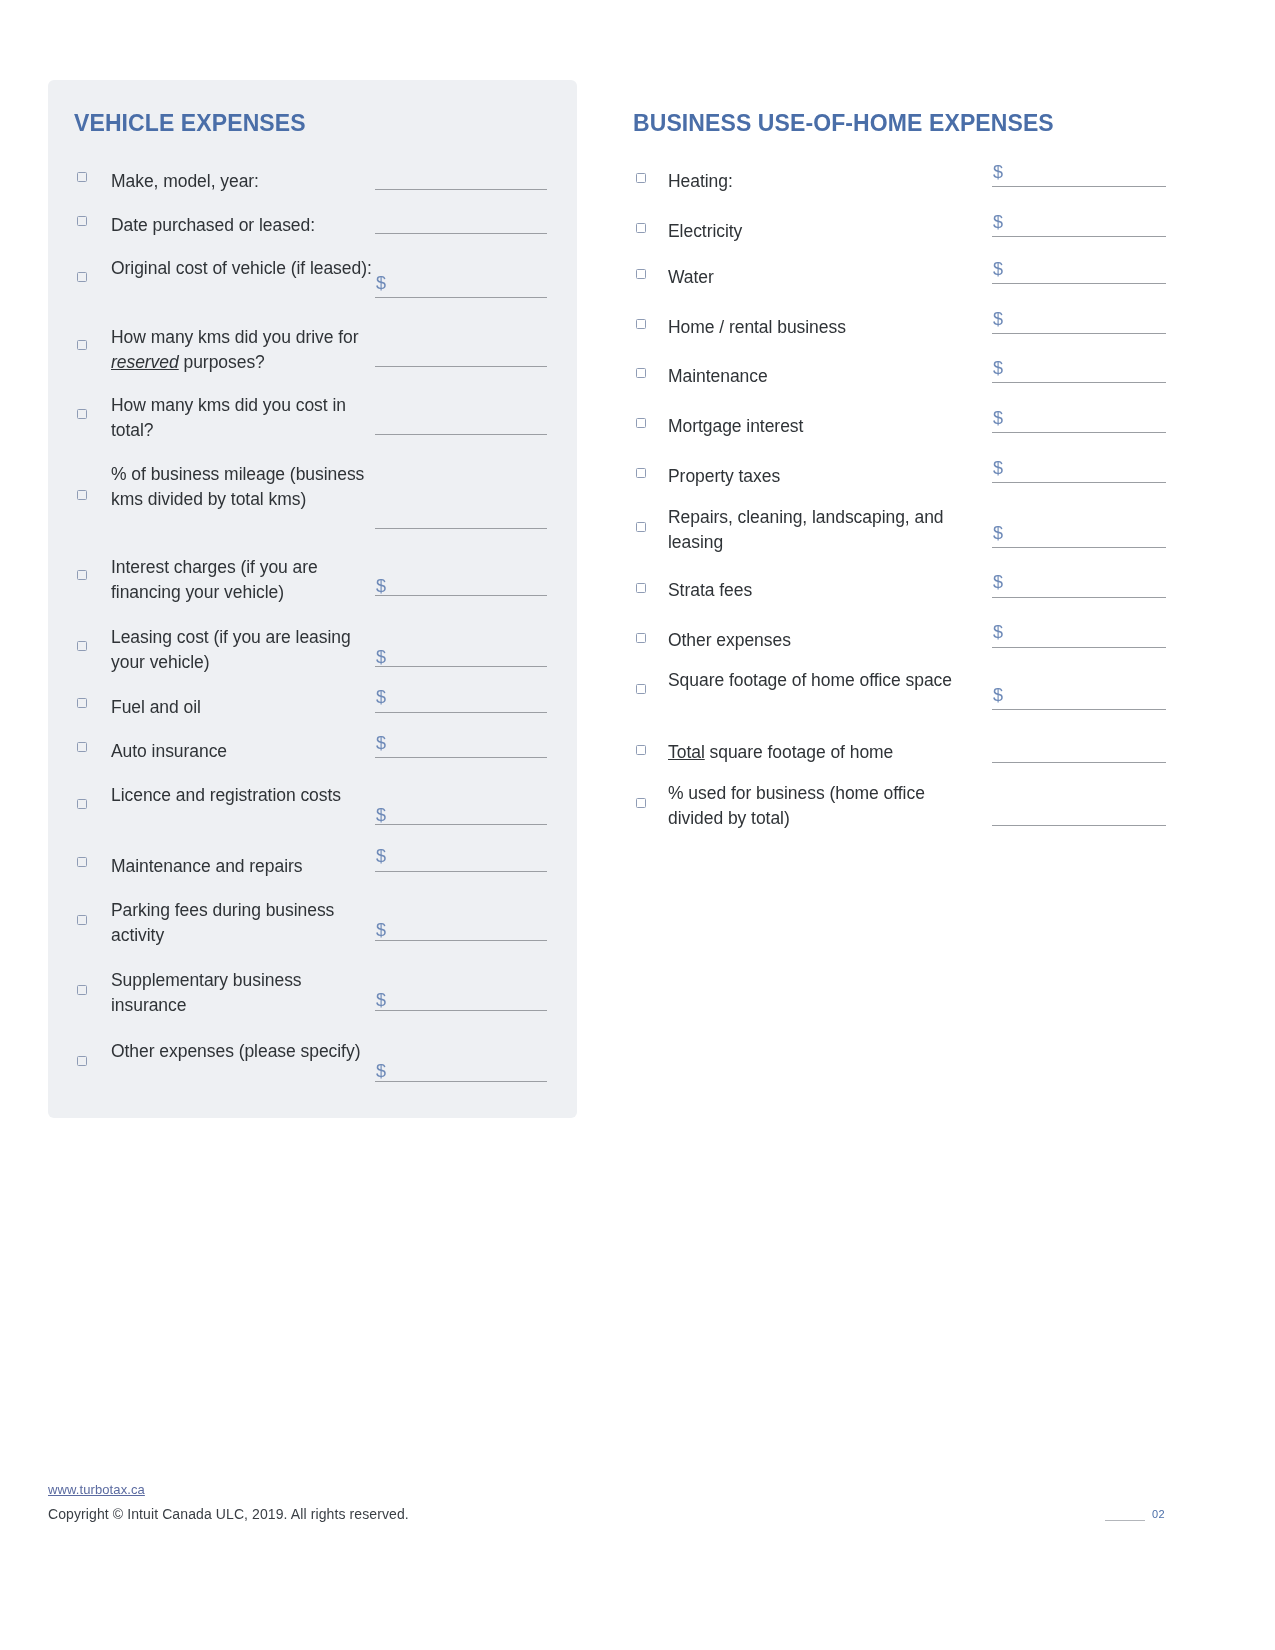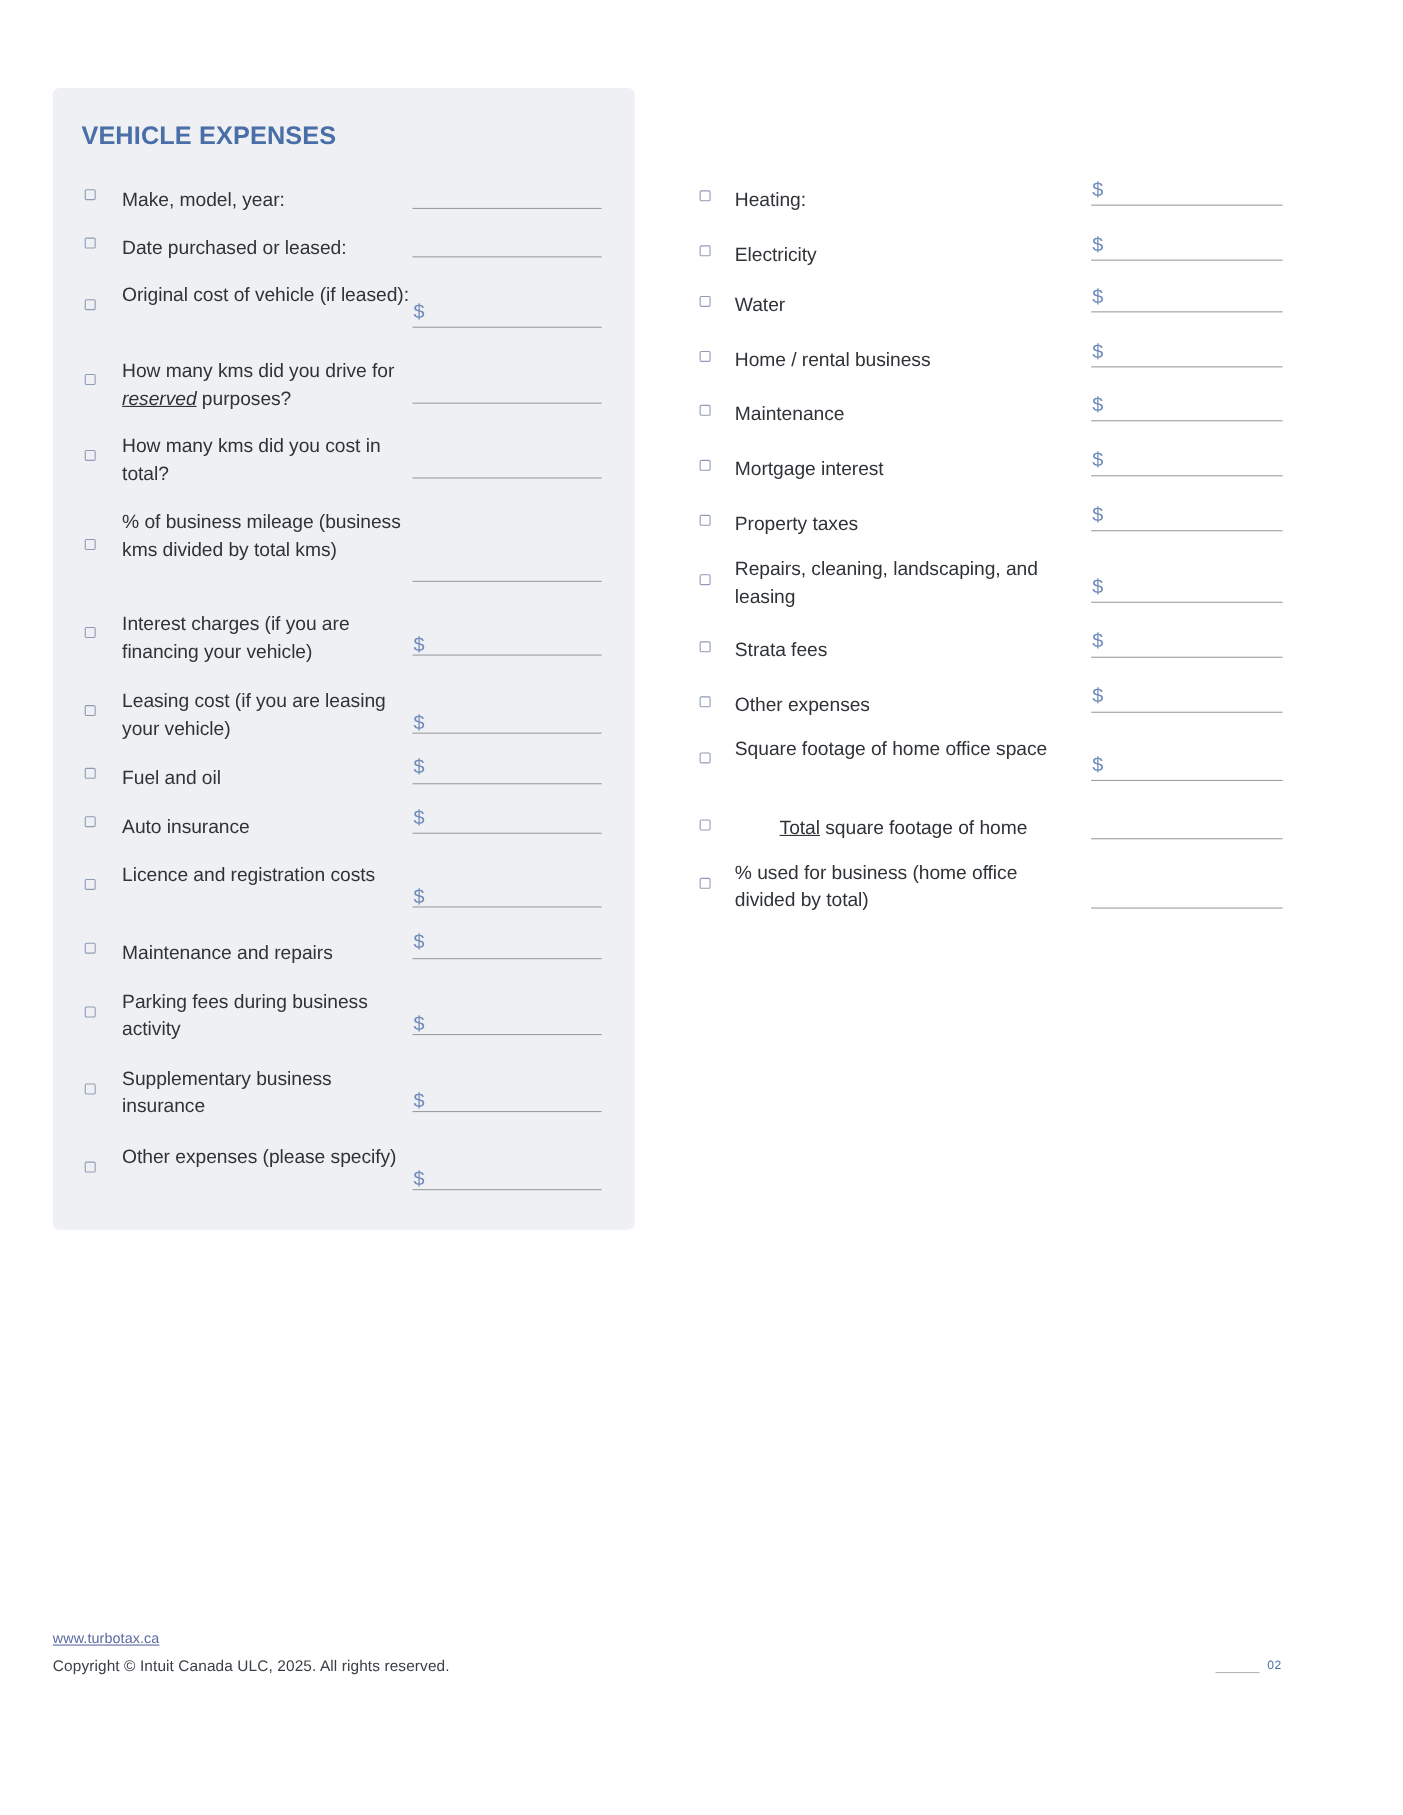--- a/index.html
+++ b/index.html
@@ -129,20 +129,21 @@
 </style>
 </head>
 <body>
 
 <div class="page">
 
   <div class="card"></div>
 
   <div class="section-title" id="vehicle-title">VEHICLE EXPENSES</div>
 
+  <div class="section-title" id="home-title">BUSINESS USE-OF-HOME EXPENSES</div>
 
   <div class="col" id="vehicle-col">
       <div class="checkbox" style="left: 77px; top: 172px;"></div>
       <div class="label" style="left: 111px; top: 169px; width: 262px;">Make, model, year:</div>
       <div class="rule" style="left: 375px; top: 189px; width: 172px;"></div>
       <div class="checkbox" style="left: 77px; top: 216px;"></div>
       <div class="label" style="left: 111px; top: 213px; width: 262px;">Date purchased or leased:</div>
       <div class="rule" style="left: 375px; top: 233px; width: 172px;"></div>
       <div class="checkbox" style="left: 77px; top: 272px;"></div>
       <div class="label" style="left: 111px; top: 256px; width: 262px;">Original cost of vehicle (if leased):</div>
@@ -233,28 +234,28 @@
       <div class="rule" style="left: 992px; top: 597px; width: 174px;"></div>
       <div class="checkbox" style="left: 636px; top: 633px;"></div>
       <div class="label" style="left: 668px; top: 628px; width: 300px;">Other expenses</div>
       <div class="dollar" style="left: 993px; top: 623px;">$</div>
       <div class="rule" style="left: 992px; top: 647px; width: 174px;"></div>
       <div class="checkbox" style="left: 636px; top: 684px;"></div>
       <div class="label" style="left: 668px; top: 668px; width: 300px;">Square footage of home office space</div>
       <div class="dollar" style="left: 993px; top: 686px;">$</div>
       <div class="rule" style="left: 992px; top: 709px; width: 174px;"></div>
       <div class="checkbox" style="left: 636px; top: 745px;"></div>
-      <div class="label" style="left: 634px; top: 740px; width: 300px; text-align: right;"><span class="ul">Total</span> square footage of home</div>
+      <div class="label" style="left: 668px; top: 740px; width: 300px;"><span class="ul">Total</span> square footage of home</div>
       <div class="rule" style="left: 992px; top: 762px; width: 174px;"></div>
       <div class="checkbox" style="left: 636px; top: 798px;"></div>
       <div class="label" style="left: 668px; top: 781px; width: 300px;">% used for business (home office divided by total)</div>
       <div class="rule" style="left: 992px; top: 825px; width: 174px;"></div>
     </div>
 
   <a class="footer-link" href="#">www.turbotax.ca</a>
 
-  <div class="footer-copy">Copyright © Intuit Canada ULC, 2025. All rights reserved.</div>
+  <div class="footer-copy">Copyright © Intuit Canada ULC, 2019. All rights reserved.</div>
 
   <div class="page-rule"></div>
 
   <div class="page-num">02</div>
 
 </div>
 
 </body></html>

